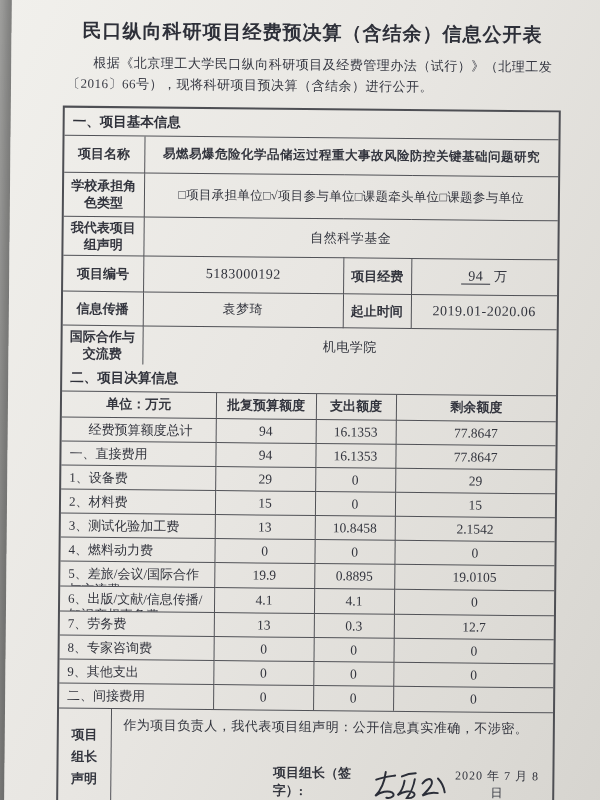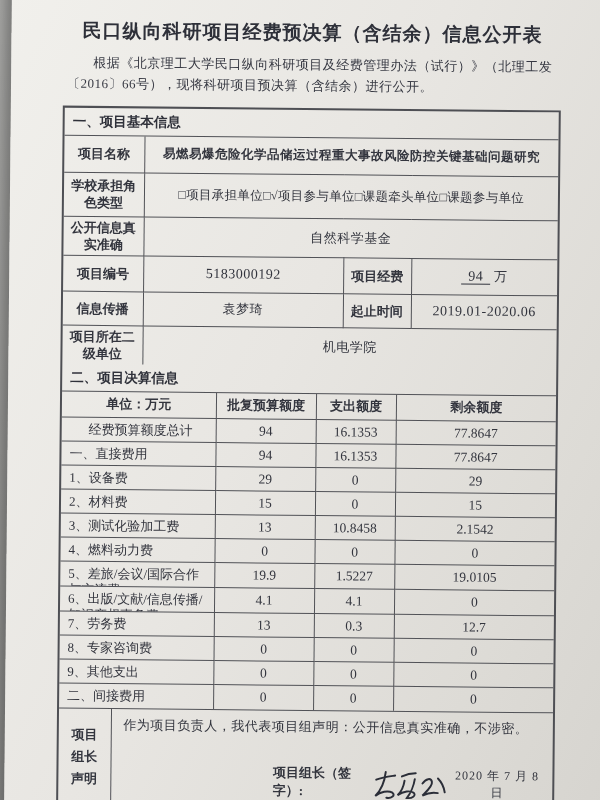--- a/index.html
+++ b/index.html
@@ -133,37 +133,37 @@
         <tbody>
             <tr class="r1">
           <td class="lbl">项目名称</td>
           <td class="val name-val" colspan="3">易燃易爆危险化学品储运过程重大事故风险防控关键基础问题研究</td>
         </tr>
         <tr class="r2">
           <td class="lbl">学校承担角色类型</td>
           <td class="val check-val" colspan="3">□项目承担单位□√项目参与单位□课题牵头单位□课题参与单位</td>
         </tr>
         <tr class="r3">
-          <td class="lbl">公开信息真实准确</td>
+          <td class="lbl">我代表项目组声明</td>
           <td class="val" colspan="3">自然科学基金</td>
         </tr>
         <tr class="r4">
           <td class="lbl">项目编号</td>
           <td class="val num">5183000192</td>
           <td class="lbl">项目经费</td>
           <td class="val"><span class="num u-num">94</span> <span>万</span></td>
         </tr>
         <tr class="r5">
           <td class="lbl">信息传播</td>
           <td class="val">袁梦琦</td>
           <td class="lbl">起止时间</td>
           <td class="val num">2019.01-2020.06</td>
         </tr>
         <tr class="r6">
-          <td class="lbl">项目所在二级单位</td>
+          <td class="lbl">国际合作与交流费</td>
           <td class="val" colspan="3">机电学院</td>
         </tr>
       </tbody>
         </table>
 
       <div class="sec-header">二、项目决算信息</div>
 
       <table class="t2">
         <colgroup>
             <col style="width:154px">
@@ -224,21 +224,21 @@
               </td>
               <td class="b-val">0</td>
               <td class="b-val">0</td>
               <td class="b-val">0</td>
             </tr>
             <tr class="clip">
               <td class="b-label">
                 <div class="lbl-wrap">5、差旅/会议/国际合作与交流费</div>
               </td>
               <td class="b-val">19.9</td>
-              <td class="b-val">1.5227</td>
+              <td class="b-val">0.8895</td>
               <td class="b-val">19.0105</td>
             </tr>
             <tr class="clip">
               <td class="b-label">
                 <div class="lbl-wrap">6、出版/文献/信息传播/知识产权事务费</div>
               </td>
               <td class="b-val">4.1</td>
               <td class="b-val">4.1</td>
               <td class="b-val">0</td>
             </tr>

